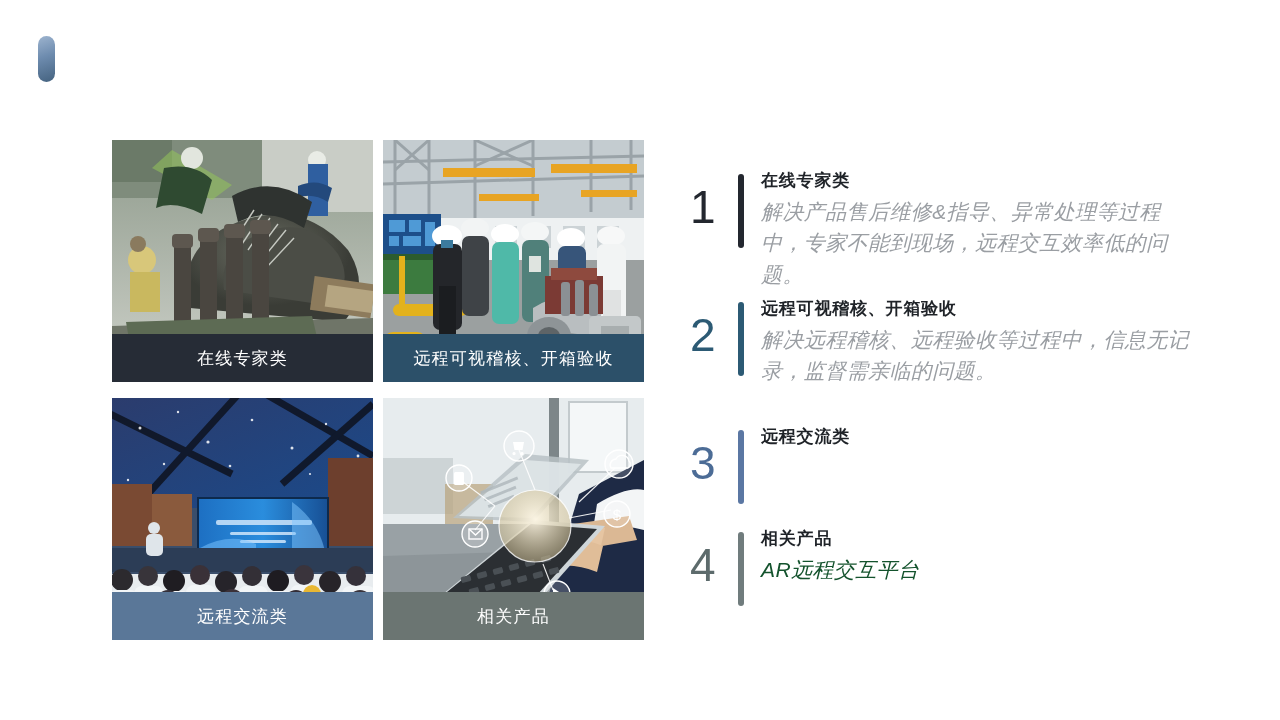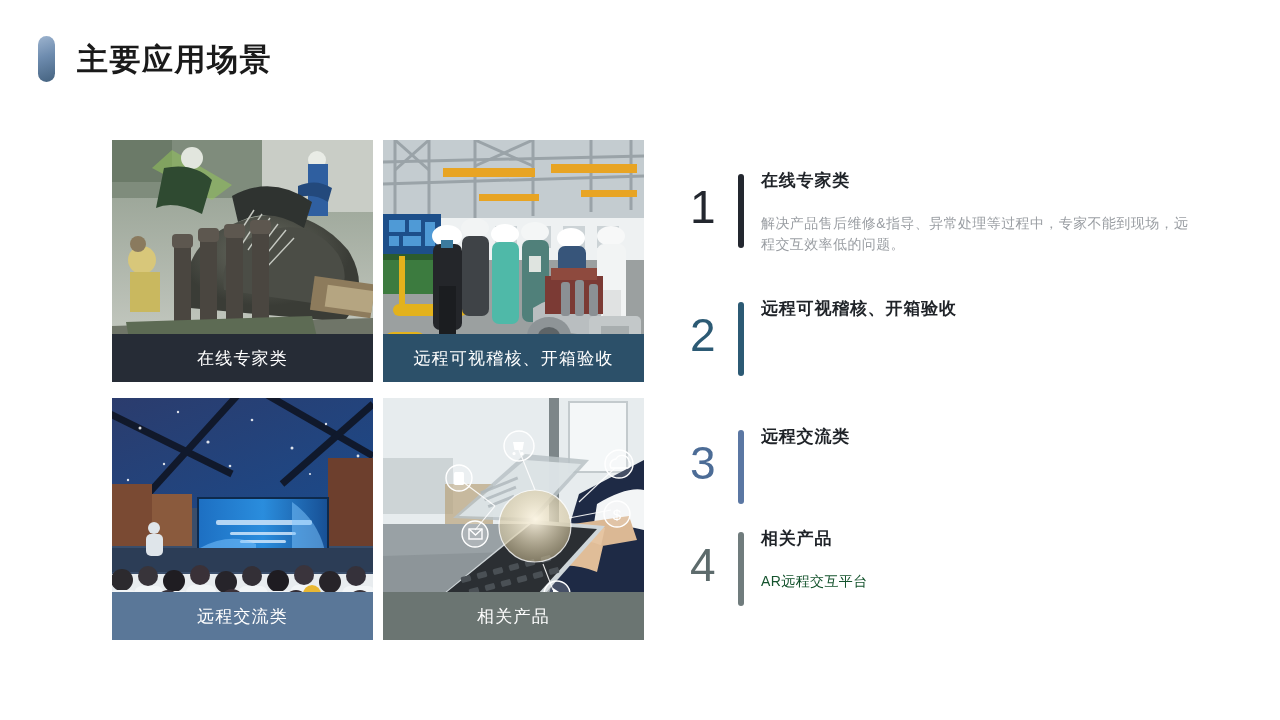--- a/index.html
+++ b/index.html
@@ -69,34 +69,33 @@
   .b1 { background: #2c5a74; height: 74px; }
   .b2 { background: #5b77a3; height: 74px; }
   .b3 { background: #707c7d; height: 74px; }
 
   .item-text { margin-left: 17px; }
   .item-title {
     font-size: 17px; font-weight: bold; color: #1f2328;
     line-height: 1.35; letter-spacing: 0.8px; white-space: nowrap;
   }
   .item-desc {
-    margin-top: 20px;
-    font-size: 14px; color: #9a9ea3; line-height: 1.5;
-    letter-spacing: 0.4px; max-width: 430px;
+    margin-top: 3px;
+    font-size: 21px; color: #9a9ea3; line-height: 1.5;
+    letter-spacing: 0.4px; max-width: 430px; font-style: italic;
   }
   .item-desc.single { color: #14532d; }
 </style>
 </head>
 <body>
 
 <div class="slide">
 
   <div class="header">
     <div class="header-bullet"></div>
-    <div class="header-title">主要应用场景</div>
   </div>
 
   <div class="grid">
 
     <div class="tile r0 c0">
       <div class="tile-photo">
         <svg viewBox="0 0 261 242" preserveAspectRatio="none">
           <defs>
             <linearGradient id="g0a" x1="0" y1="0" x2="0" y2="1">
               <stop offset="0" stop-color="#8e9a8b"></stop>
@@ -473,20 +472,21 @@
         <div class="item-title">在线专家类</div>
         <div class="item-desc">解决产品售后维修&amp;指导、异常处理等过程中，专家不能到现场，远程交互效率低的问题。</div>
       </div>
     </div>
 
     <div class="item item-1">
       <div class="item-num n1">2</div>
       <div class="item-bar b1"></div>
       <div class="item-text">
         <div class="item-title">远程可视稽核、开箱验收</div>
+        <div class="item-desc">解决远程稽核、远程验收等过程中，信息无记录，监督需亲临的问题。</div>
       </div>
     </div>
 
     <div class="item item-2">
       <div class="item-num n2">3</div>
       <div class="item-bar b2"></div>
       <div class="item-text">
         <div class="item-title">远程交流类</div>
       </div>
     </div>

